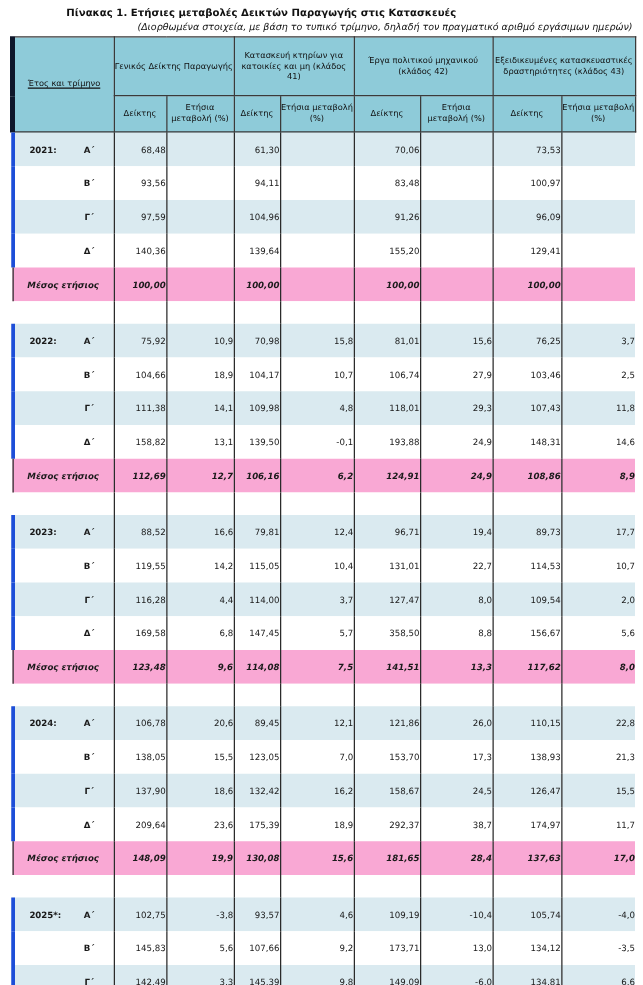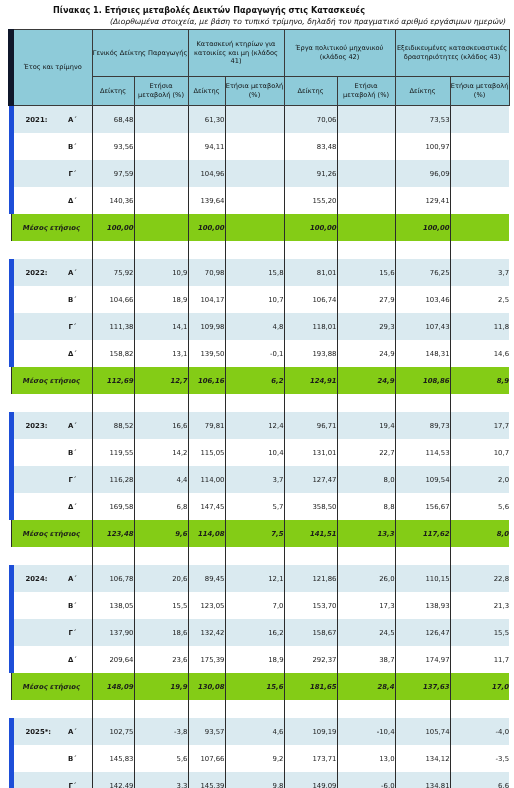--- a/index.html
+++ b/index.html
@@ -66,21 +66,22 @@
     font-size: 6.6px;
     line-height: 8.6px;
     border-left: 1px solid #3a3a3a;
     border-right: 1px solid #3a3a3a;
     border-top: 1px solid #3a3a3a;
     border-bottom: 1px solid #3a3a3a;
     vertical-align: middle;
     padding: 2px 1px;
   }
   .hdr-first {
-    border-left: 6px solid #0f172a;
+    border-left: 4px solid #0f172a;
+    text-decoration: underline;
   }
   .hdr-group {
     height: 46px;
   }
   .hdr-sub {
     height: 28px;
   }
   .hdr-label {
     vertical-align: middle;
     height: 74px;
@@ -95,42 +96,42 @@
     text-align: right;
     padding-right: 9px;
     border-left: 1px solid #2b2b2b;
   }
   .cell.yearlabel {
     text-align: left;
     padding-left: 12px;
     padding-right: 0;
     font-weight: bold;
     font-size: 6.9px;
-    border-left: 5px solid #1d4ed8;
+    border-left: 3px solid #1d4ed8;
   }
   .cell.qlabel {
     text-align: center;
     padding-right: 0;
     font-weight: bold;
     font-size: 6.9px;
     border-left: none;
   }
   .cell.avglabel {
     text-align: center;
     padding-right: 0;
     font-style: italic;
     font-weight: bold;
     font-size: 6.9px;
     border-left: 1px solid #2b2b2b;
   }
 
   tr.shade td { background: #daeaf0; }
   tr.plain td { background: #ffffff; }
   tr.avg td {
-    background: #84cc16;
+    background: #f9a8d4;
     font-style: italic;
     font-weight: bold;
   }
   tr.spacer td {
     background: #ffffff;
     height: 18px;
     border-left: 1px solid #2b2b2b;
   }
   tr.spacer td.noleft { border-left: none; }
 </style>

